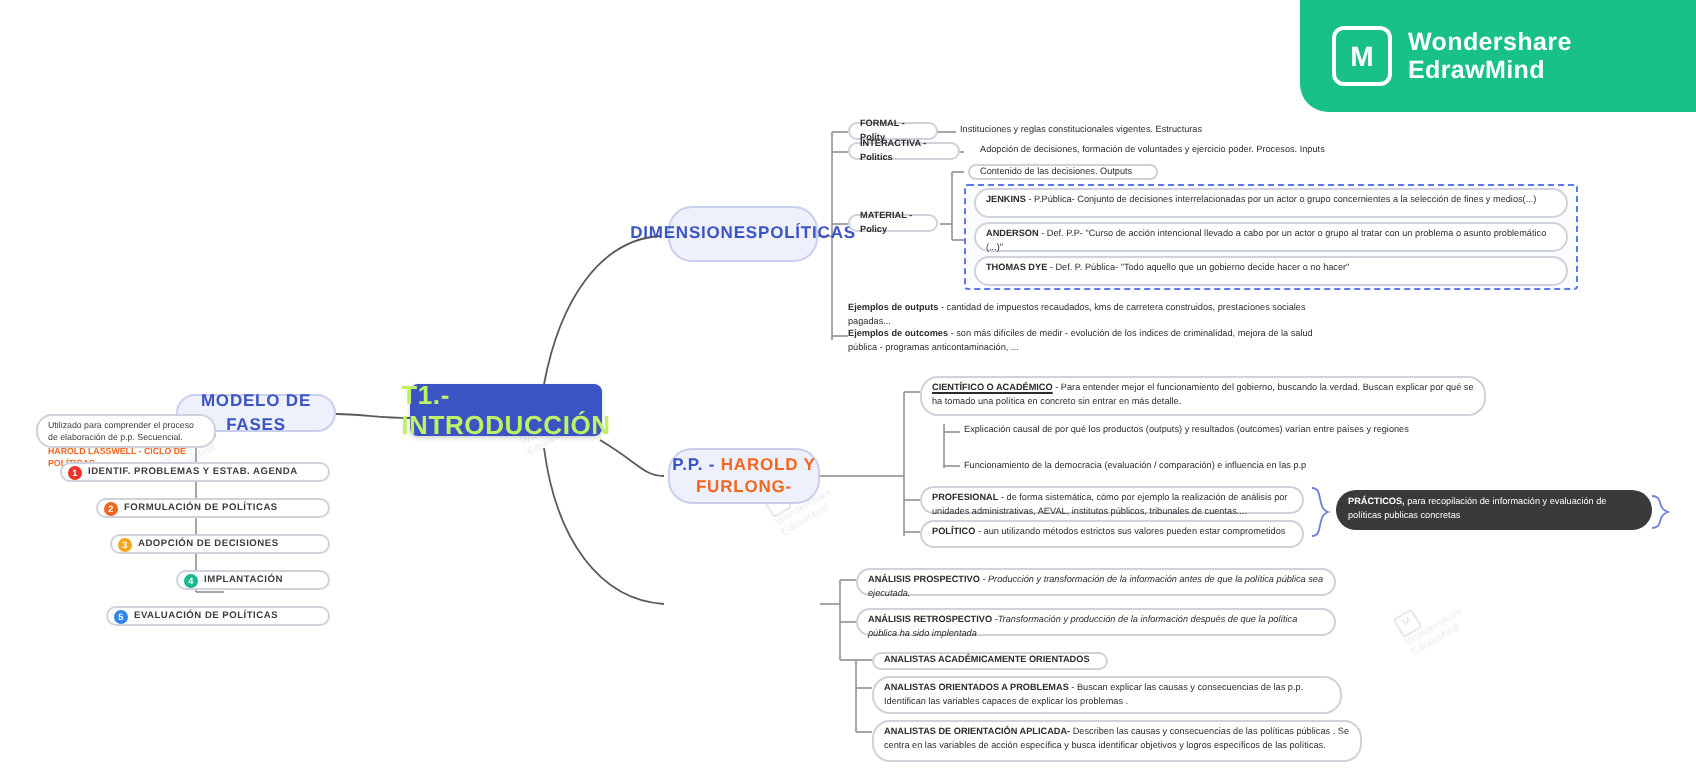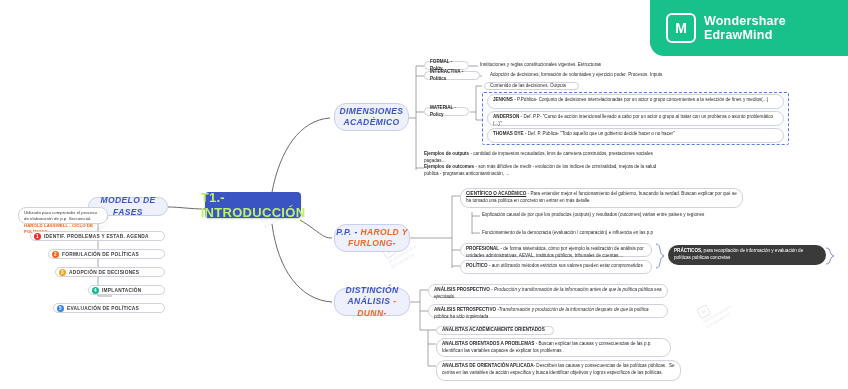--- a/index.html
+++ b/index.html
@@ -55,22 +55,22 @@
   .root{
     background:#3b54c4;color:#bef264;border-radius:4px;
     font-size:13px;font-weight:bold;letter-spacing:.3px;
     display:flex;align-items:center;justify-content:center;
     box-shadow:0 1px 2px rgba(0,0,0,.18);
   }
 
   .lvl1{
     background:#eef0fb;border:1px solid #c9cfee;border-radius:12px;
     color:#3b54c4;font-size:8.5px;font-weight:bold;letter-spacing:.4px;
-    display:flex;flex-direction:column;align-items:center;justify-content:center;
-    line-height:1.35;text-align:center;font-style:italic;
+    display:flex;flex-direction:row;align-items:center;justify-content:center;
+    line-height:1.35;text-align:center;
   }
   .lvl1.left{align-items:center;}
   .accent{color:#f4651f;}
 
   .pill{
     background:#fff;border:1px solid #cfd2da;border-radius:9px;
     font-size:4.6px;line-height:1.45;color:#2b2b2b;
     padding:2px 5px;display:flex;align-items:center;
   }
   .pill.multi{align-items:flex-start;}
@@ -245,21 +245,21 @@
     <span class="badge" style="background:#17b890;">4</span>
     <span>IMPLANTACIÓN</span>
   </div>
   <div class="node numrow" style="left:53px;top:303px;width:112px;height:10px;">
     <span class="badge" style="background:#2f86e8;">5</span>
     <span>EVALUACIÓN DE POLÍTICAS</span>
   </div>
 
   <div class="node lvl1" style="left:334px;top:103px;width:75px;height:28px;">
     <span>DIMENSIONES</span>
-    <span>ACADÉMICO</span>
+    <span>POLÍTICAS</span>
   </div>
 
   <div class="node pill" style="left:424px;top:61px;width:45px;height:9px;">
     <b>FORMAL - Polity</b>
   </div>
   <div class="node plain" style="left:480px;top:62px;width:225px;">Instituciones y reglas constitucionales vigentes. Estructuras</div>
 
   <div class="node pill" style="left:424px;top:71px;width:56px;height:9px;">
     <b>INTERACTIVA - Politics</b>
   </div>
@@ -316,26 +316,20 @@
   </div>
   <div class="node pill multi" style="left:460px;top:260px;width:192px;height:14px;">
     <div><b>POLÍTICO</b>
     <span>- aun utilizando métodos estrictos sus valores pueden estar comprometidos</span></div>
   </div>
 
   <div class="node dark" style="left:668px;top:245px;width:158px;height:20px;display:flex;align-items:center;">
     <div><b>PRÁCTICOS,</b><span> para recopilación de información y evaluación de políticas publicas concretas</span></div>
   </div>
 
-  <div class="node lvl1" style="left:334px;top:288px;width:76px;height:28px;">
-    <span>DISTINCIÓN</span>
-    <span>
-      <span>ANÁLISIS </span><span class="accent">-DUNN-</span>
-    </span>
-  </div>
 
   <div class="node pill multi" style="left:428px;top:284px;width:240px;height:14px;">
     <div><b>ANÁLISIS PROSPECTIVO</b>
     <i>- Producción y transformación de la información antes de que la política pública sea ejecutada.</i></div>
   </div>
   <div class="node pill multi" style="left:428px;top:304px;width:240px;height:14px;">
     <div><b>ANÁLISIS RETROSPECTIVO</b>
     <i>-Transformación y producción de la información después de que la política pública ha sido implentada</i></div>
   </div>
 

